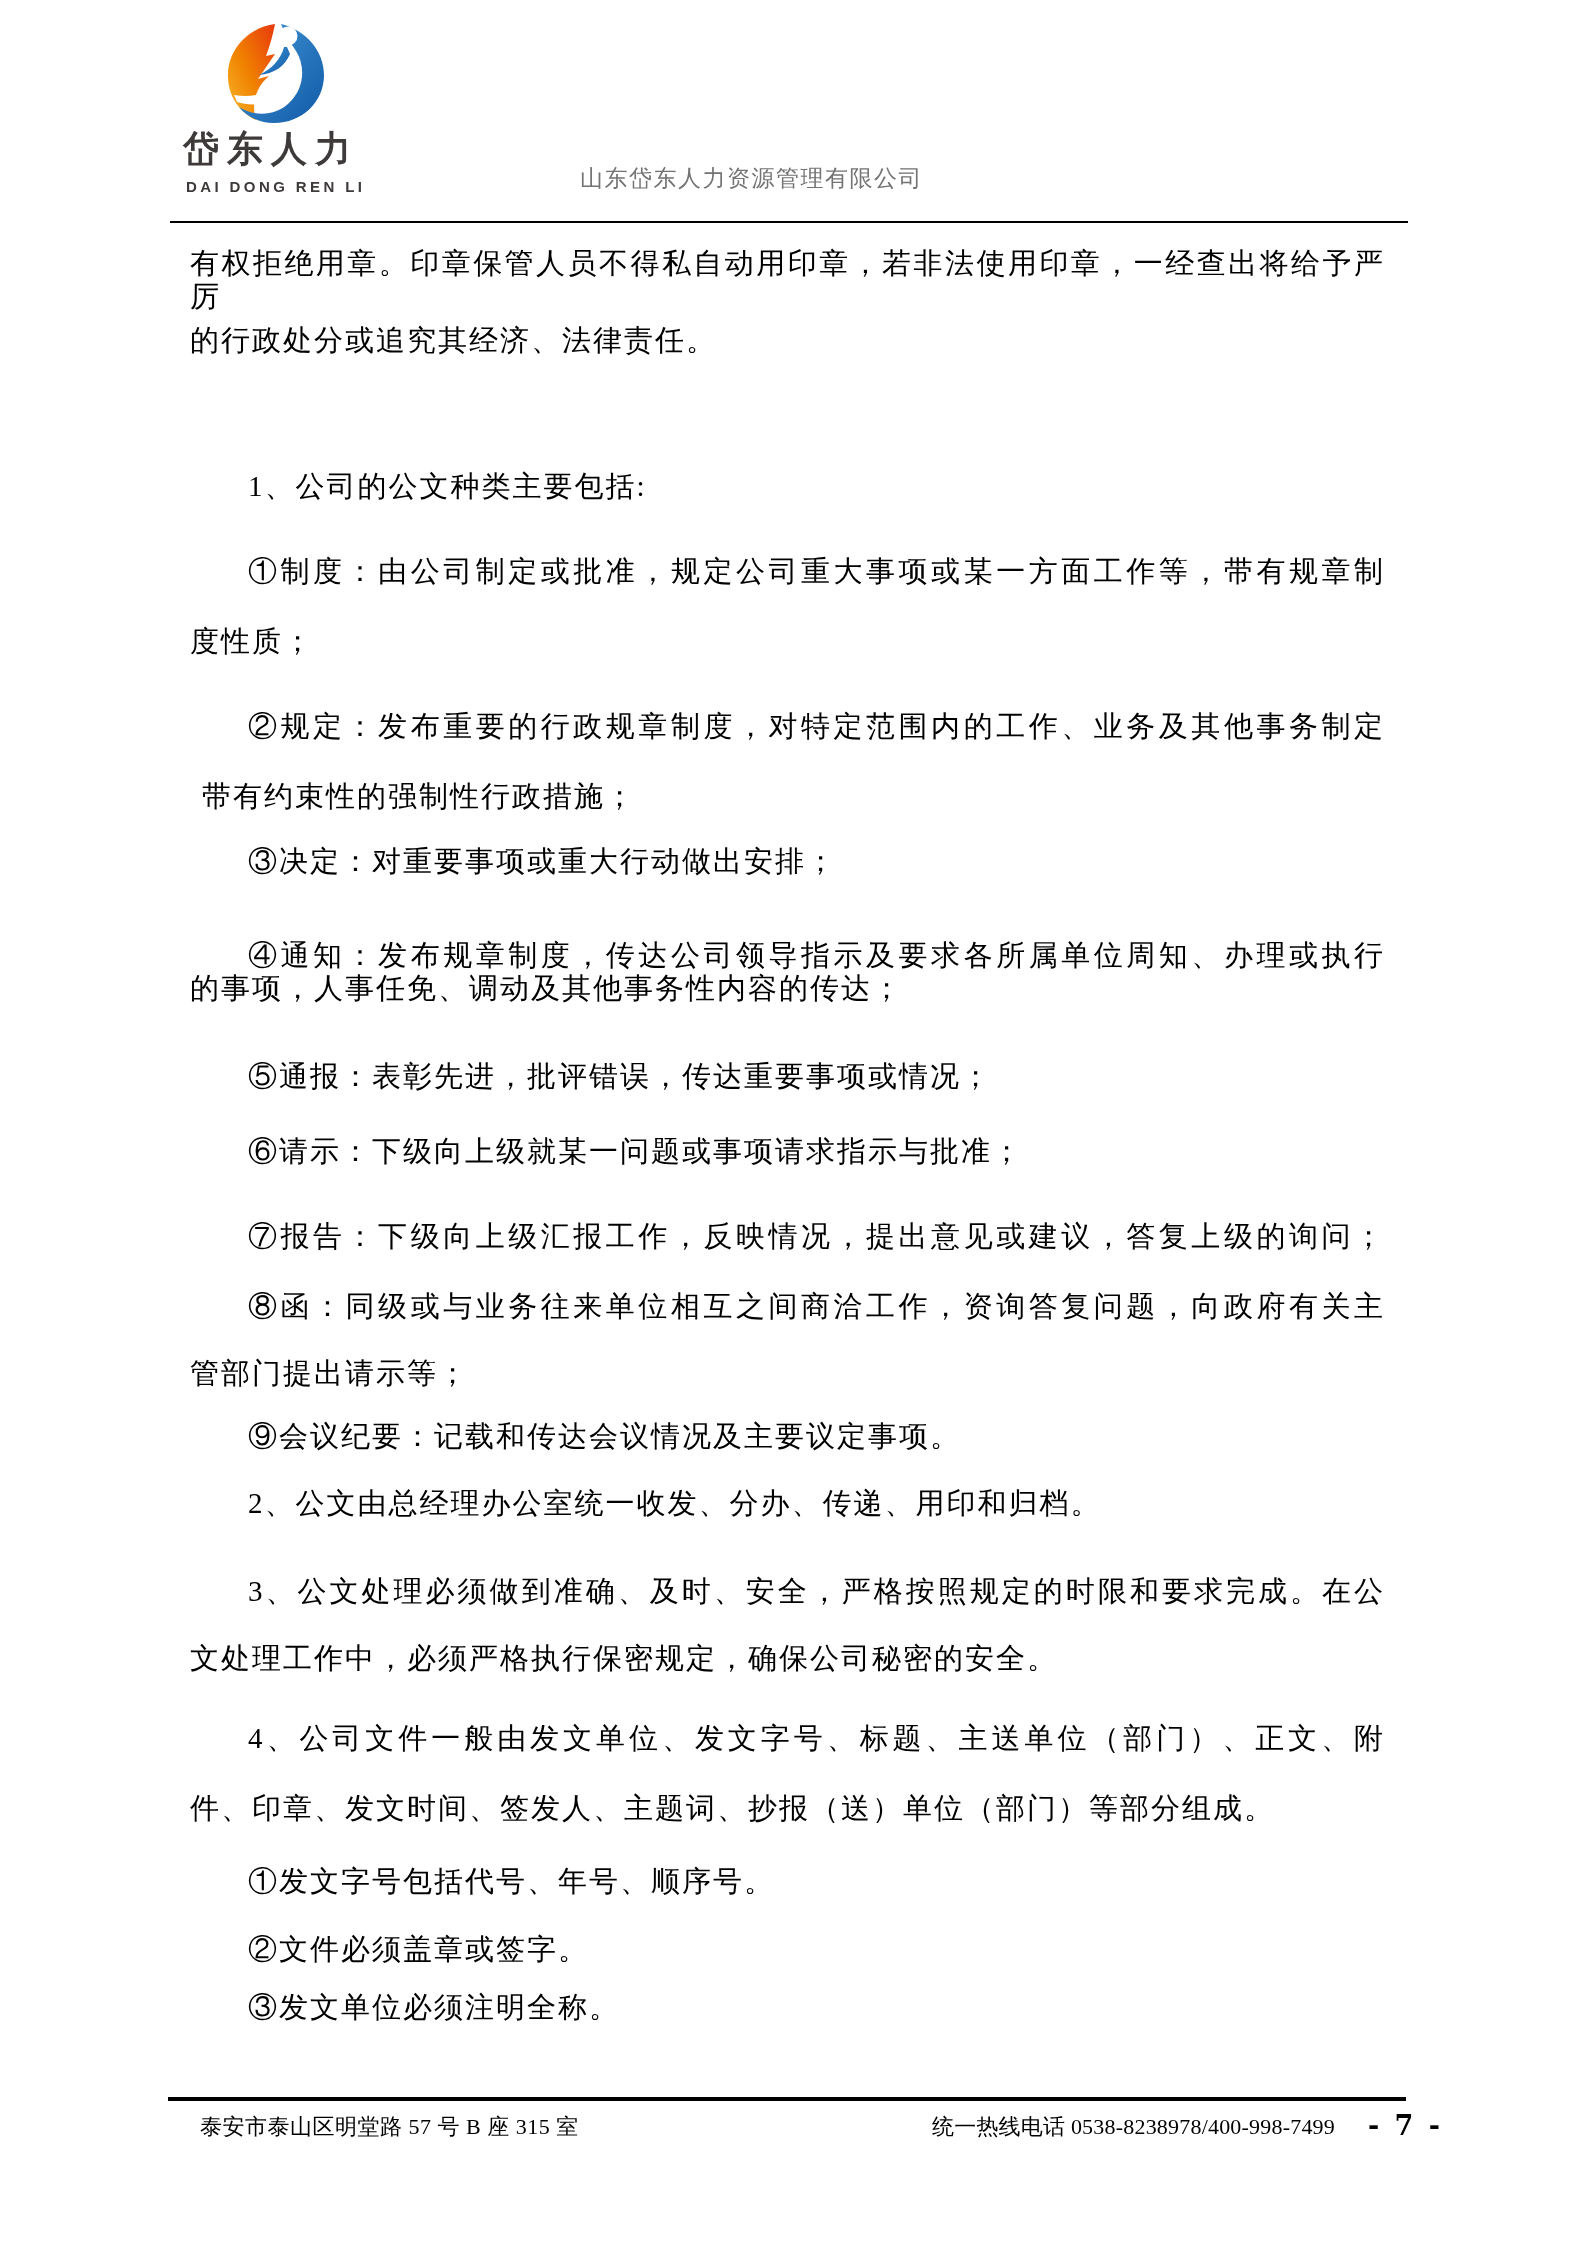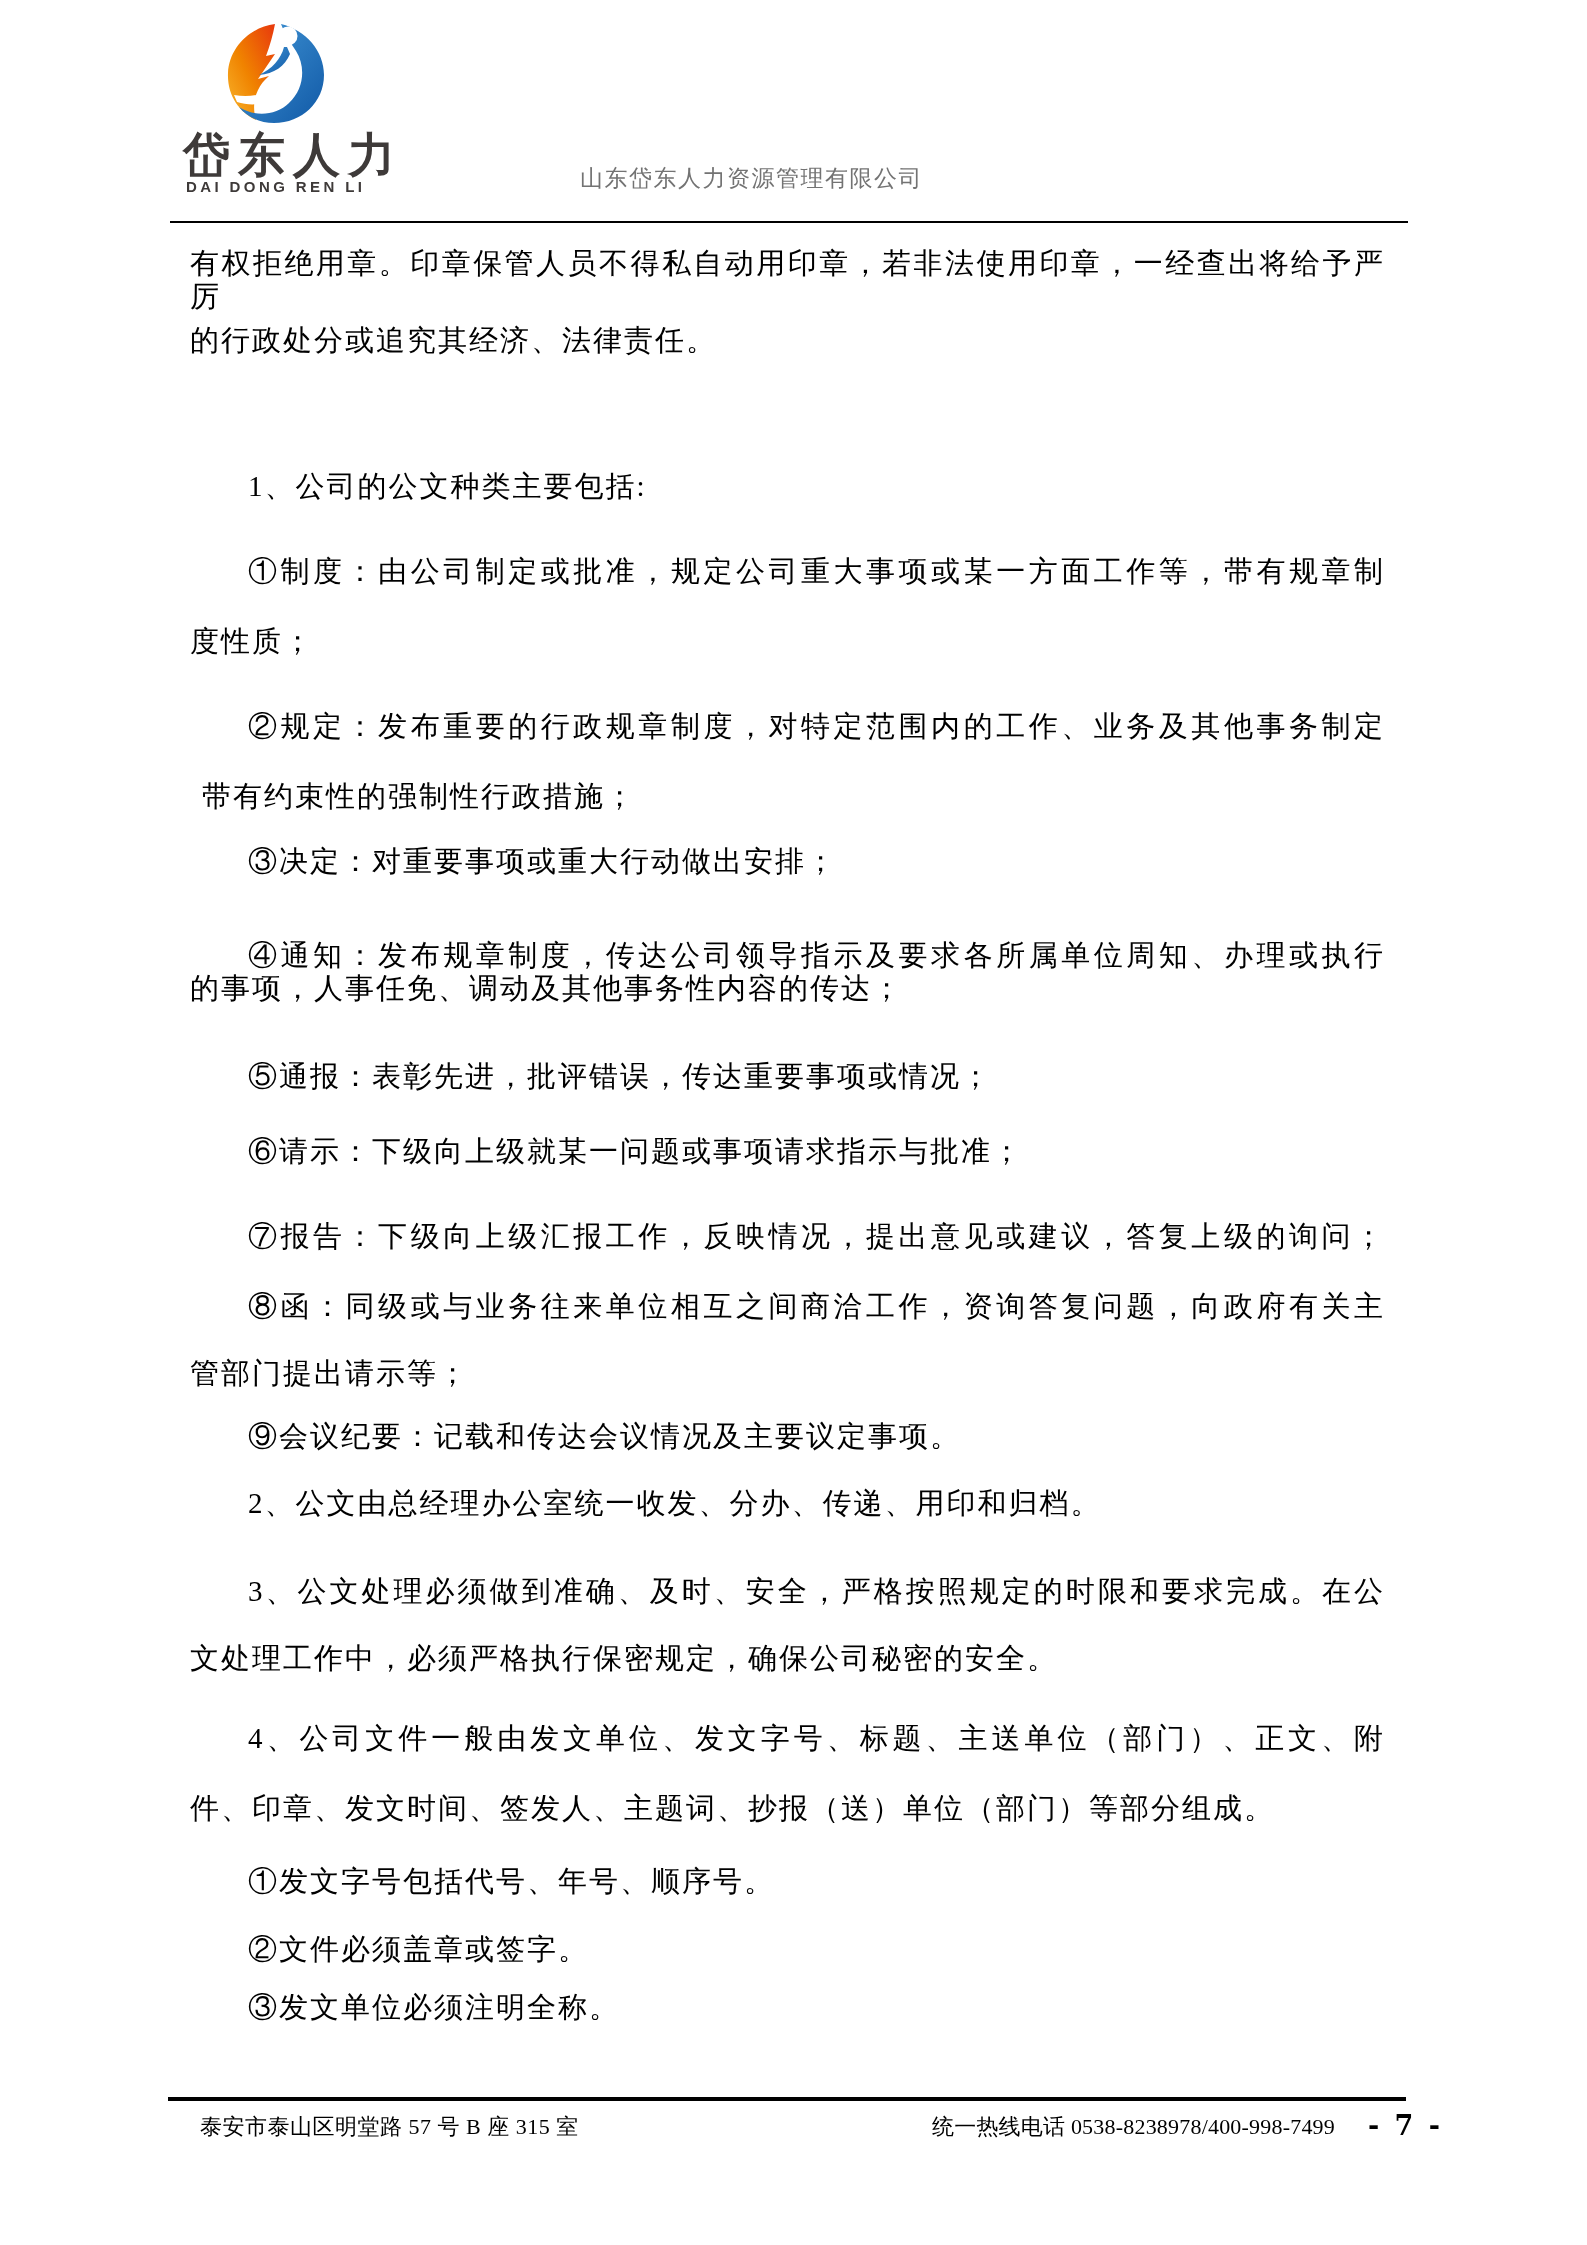--- a/index.html
+++ b/index.html
@@ -9,21 +9,21 @@
     background:#ffffff;
     font-family:"Liberation Serif","DejaVu Serif",serif;
     color:#000;
     overflow:hidden;
   }
   
   .logo-wrap{position:absolute;left:0;top:0;width:420px;height:210px;}
   .logo-mark{position:absolute;left:226px;top:22px;}
   .logo-cn{
     position:absolute;left:183px;top:130px;
-    font-size:47px;font-weight:bold;letter-spacing:8px;
+    font-size:36px;font-weight:bold;letter-spacing:8px;
     color:#3e3a39;white-space:nowrap;line-height:1.1;
   }
   .logo-en{
     position:absolute;left:186px;top:178px;
     font-family:"Liberation Sans","DejaVu Sans",sans-serif;
     font-size:15px;font-weight:bold;letter-spacing:3.4px;
     color:#3e3a39;white-space:nowrap;
   }
   
   .company-name{

